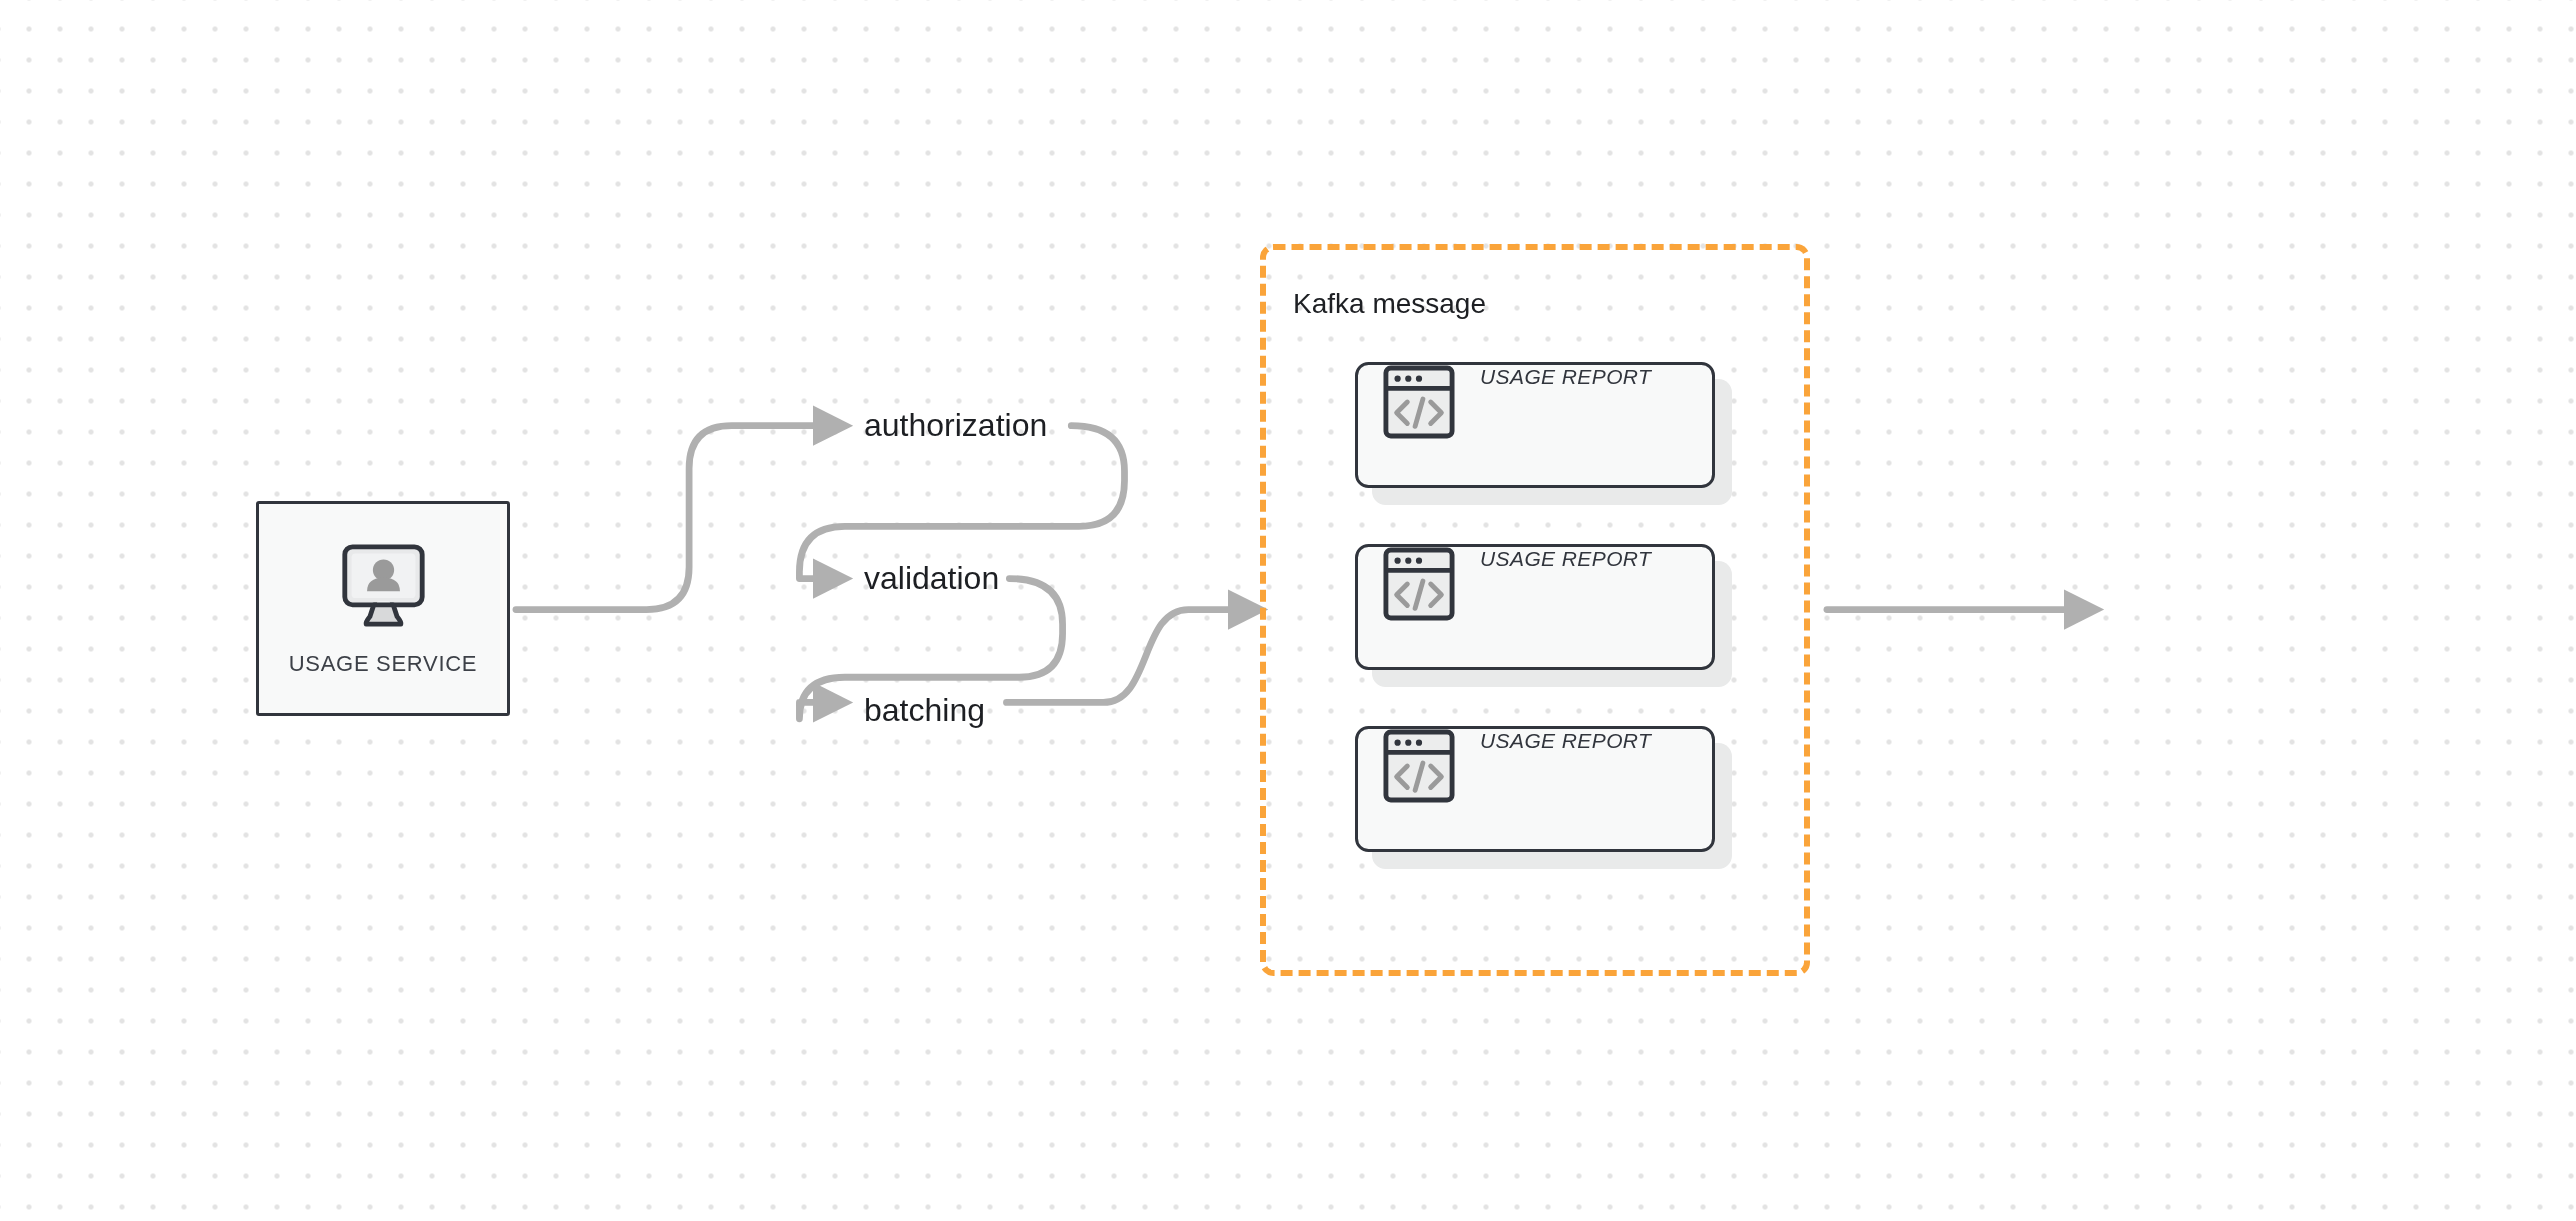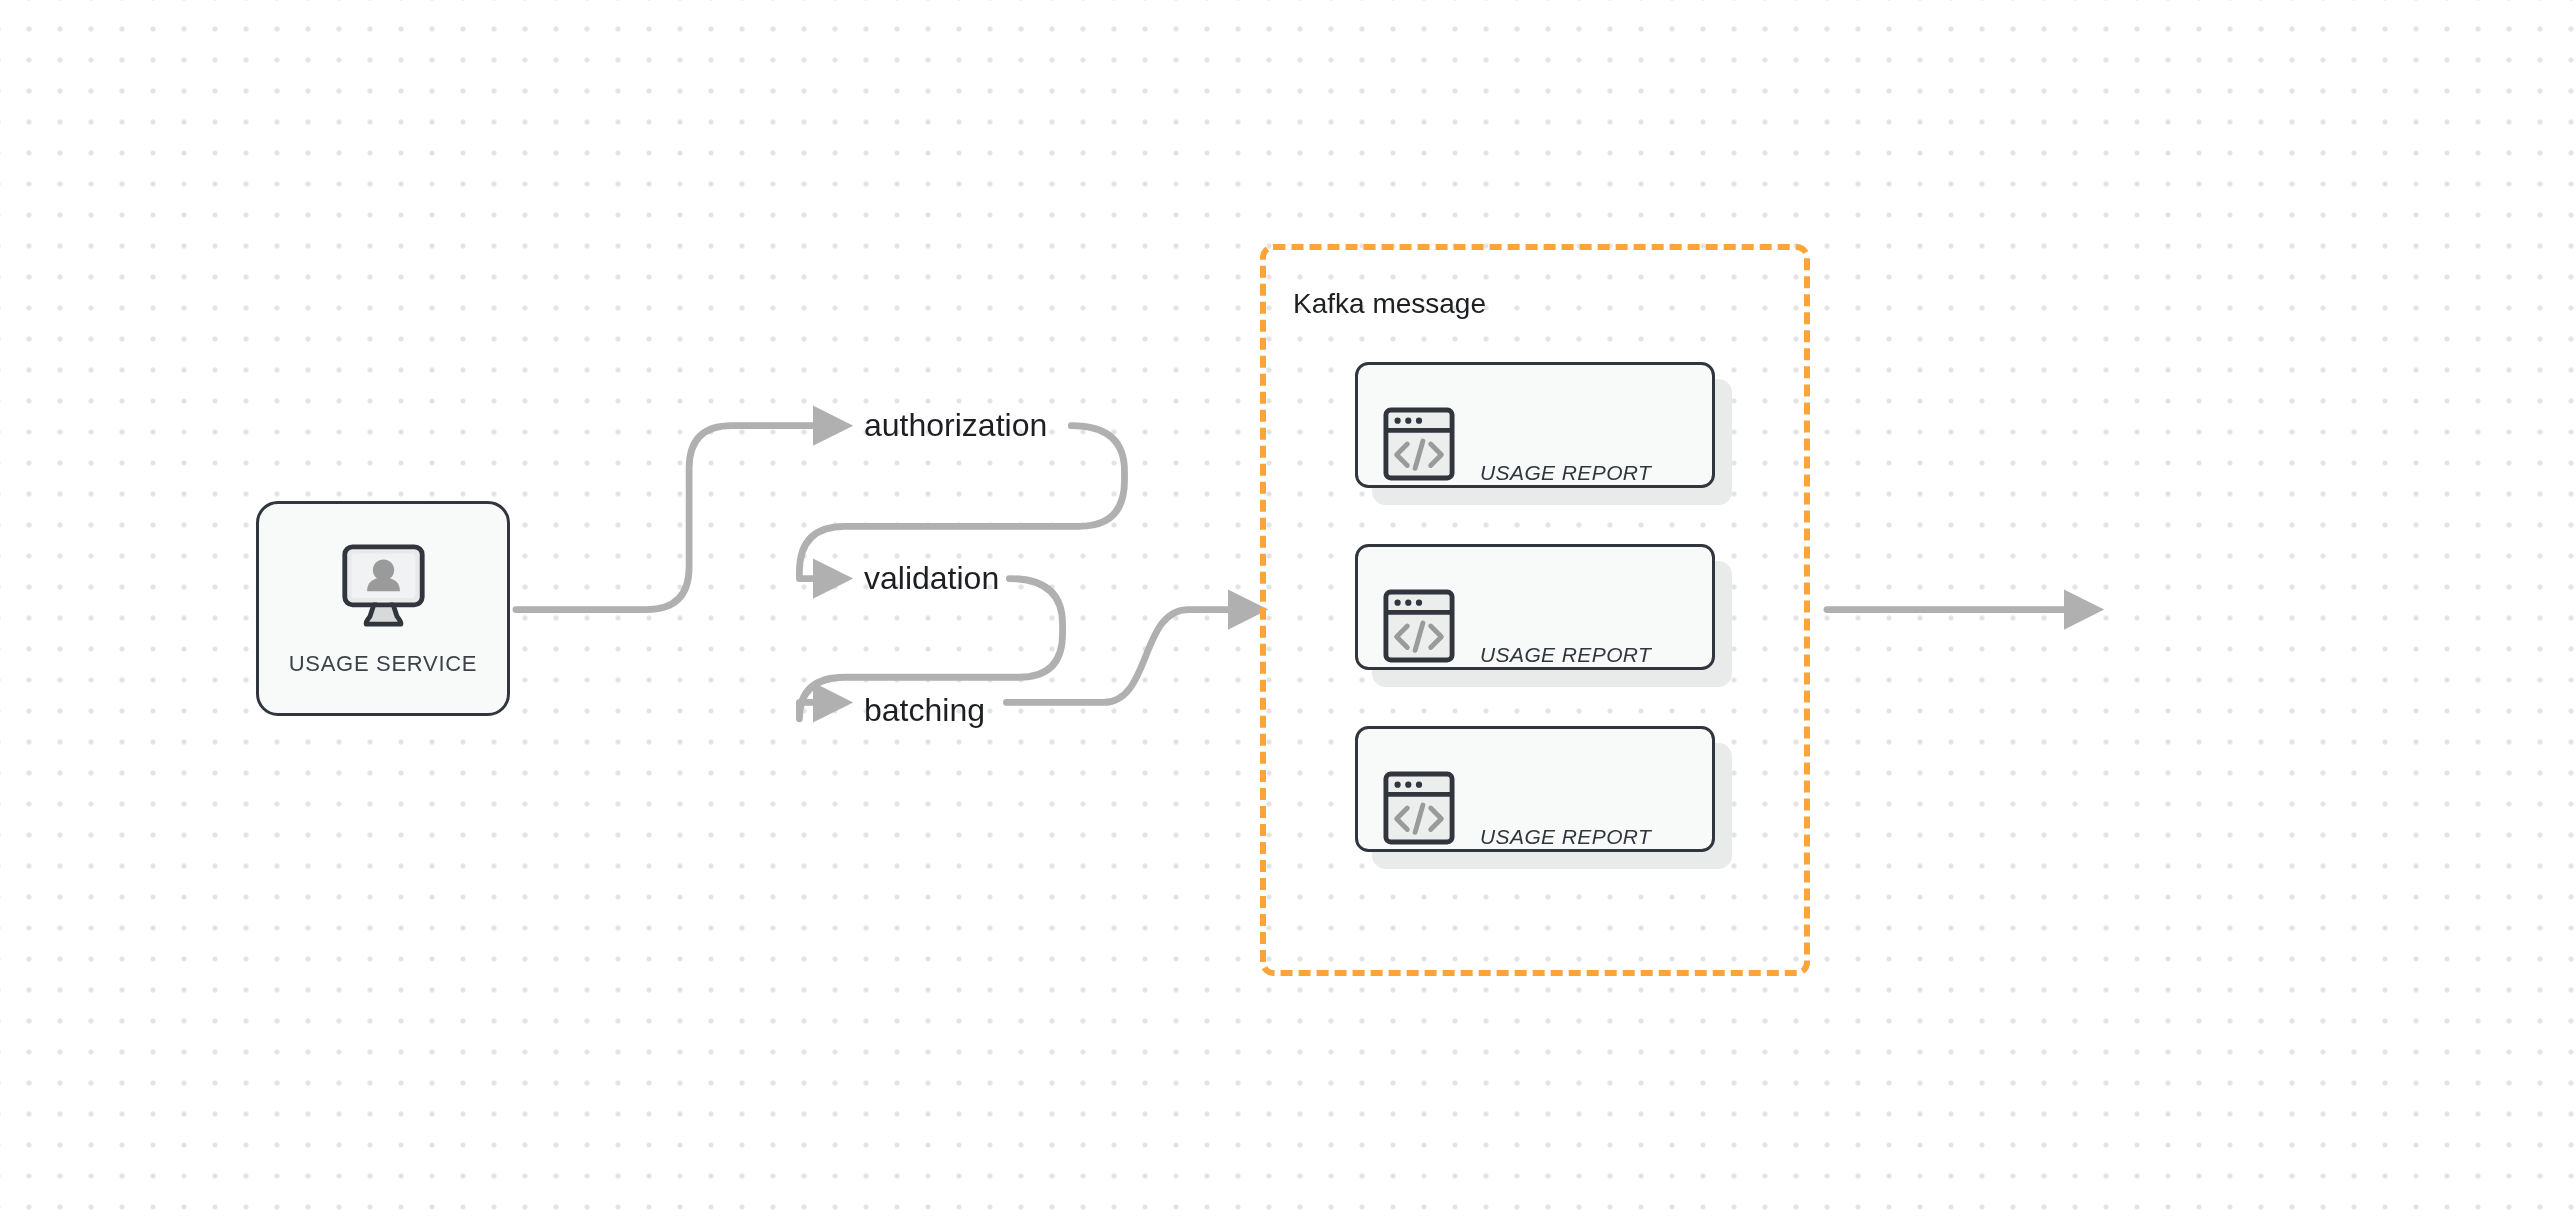--- a/index.html
+++ b/index.html
@@ -24,21 +24,21 @@
     width: 2576px;
     height: 1221px;
     pointer-events: none;
   }
 
   
   .node {
     position: absolute;
     background: #f8f9f9;
     border: 3.9px solid #31353d;
-    border-radius: 22px;
+    border-radius: 3px;
     box-sizing: border-box;
     display: flex;
     flex-direction: column;
     align-items: center;
     justify-content: center;
   }
   .node-label {
     font-size: 22px;
     letter-spacing: 0.7px;
     color: #3d4148;
@@ -117,21 +117,21 @@
     position: absolute;
     left: 0;
     top: 0;
     width: 360px;
     height: 126px;
     background: #f8f9f9;
     border: 3.9px solid #31353d;
     border-radius: 13.5px;
     box-sizing: border-box;
     display: flex;
-    align-items: flex-end;
+    align-items: flex-start;
   }
   .report-card-label {
     font-size: 21px;
     font-style: italic;
     color: #31353d;
     letter-spacing: 0.4px;
     white-space: nowrap;
     margin-left: 25px;
   }
   #report-0 { left: 1355px; top: 362px; }

